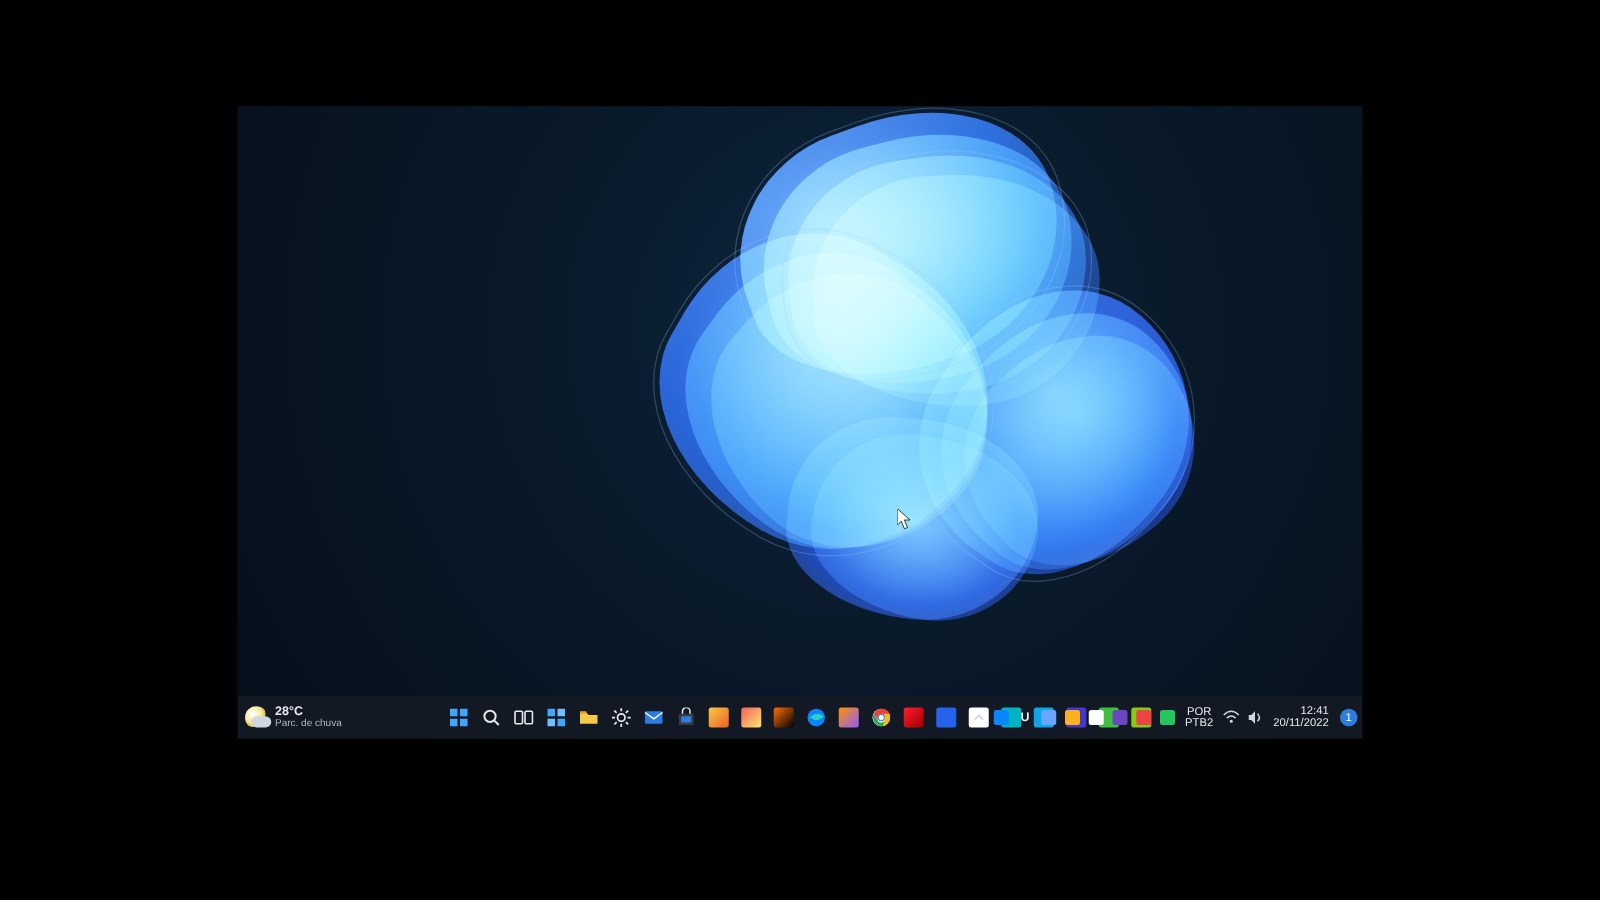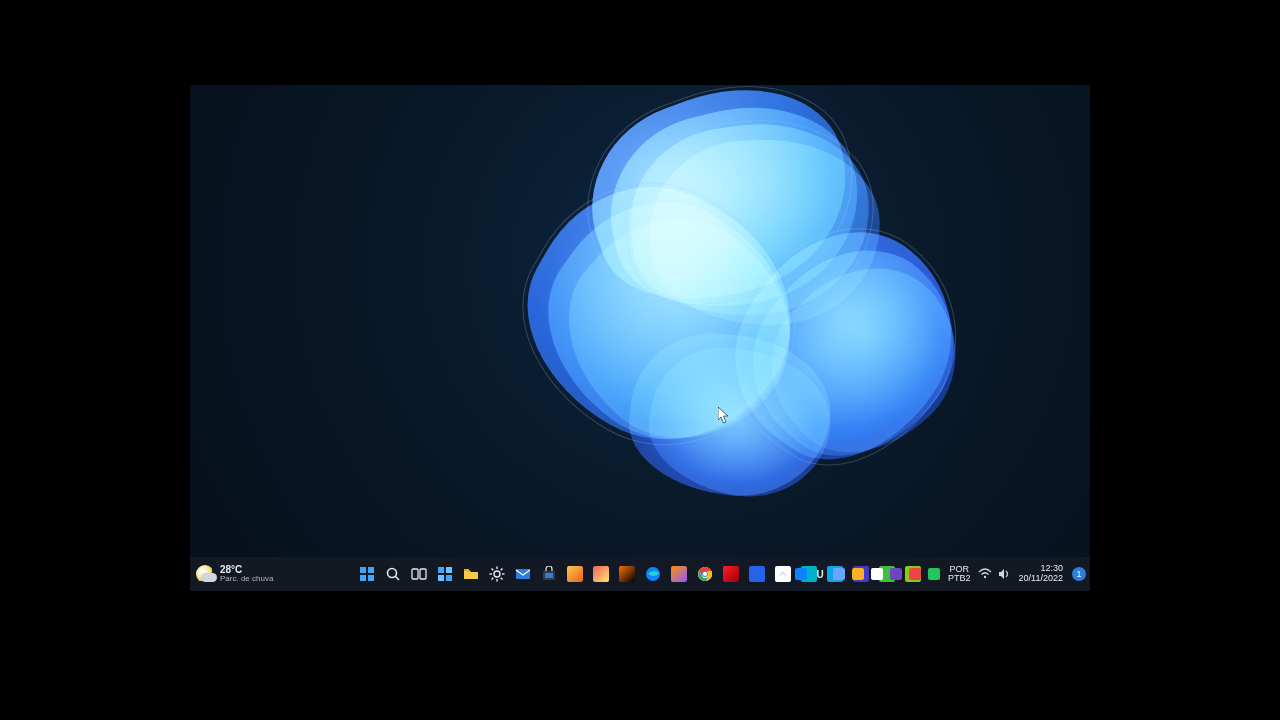--- a/index.html
+++ b/index.html
@@ -387,21 +387,21 @@
             <circle cx="7" cy="10" r="1.2" fill="#cfd6df"></circle>
           </svg>
       </div>
       <div class="tray-icon">
         <svg viewBox="0 0 14 14" width="14" height="14">
             <path d="M2 5 H4 L7 2 V12 L4 9 H2 Z" fill="#cfd6df"></path>
             <path d="M9 4 Q12 7 9 10" stroke="#cfd6df" stroke-width="1.2" fill="none"></path>
           </svg>
       </div>
       <div class="tray-clock">
-        <div>12:30</div>
+        <div>12:41</div>
         <div>20/11/2022</div>
       </div>
       <div class="notif">
         <span>1</span>
       </div>
     </div>
 
   </div>
 </div>
 

